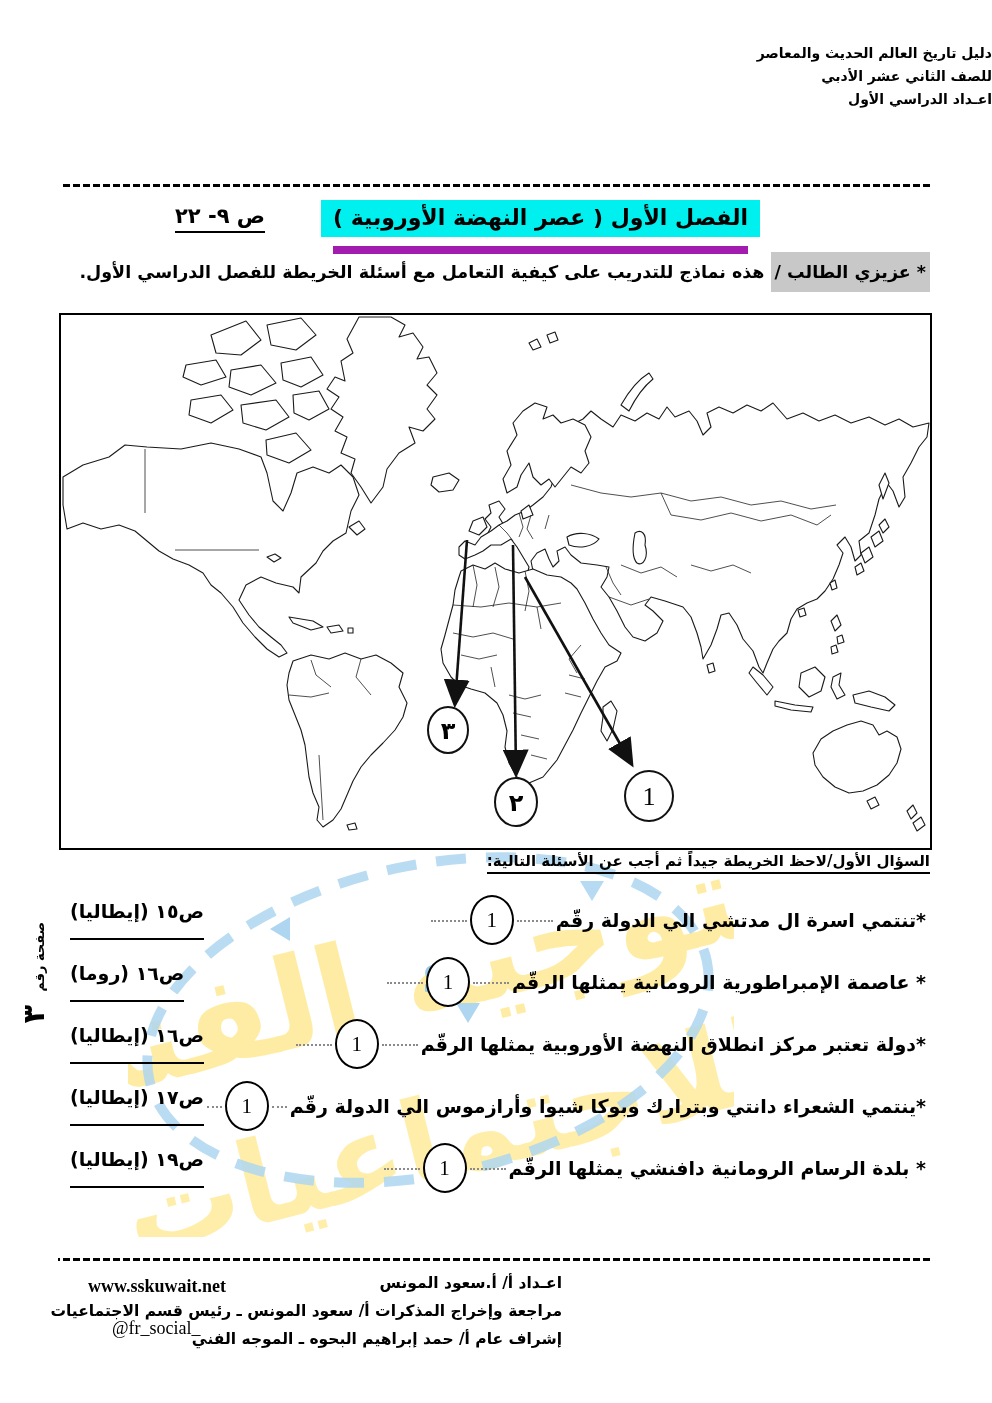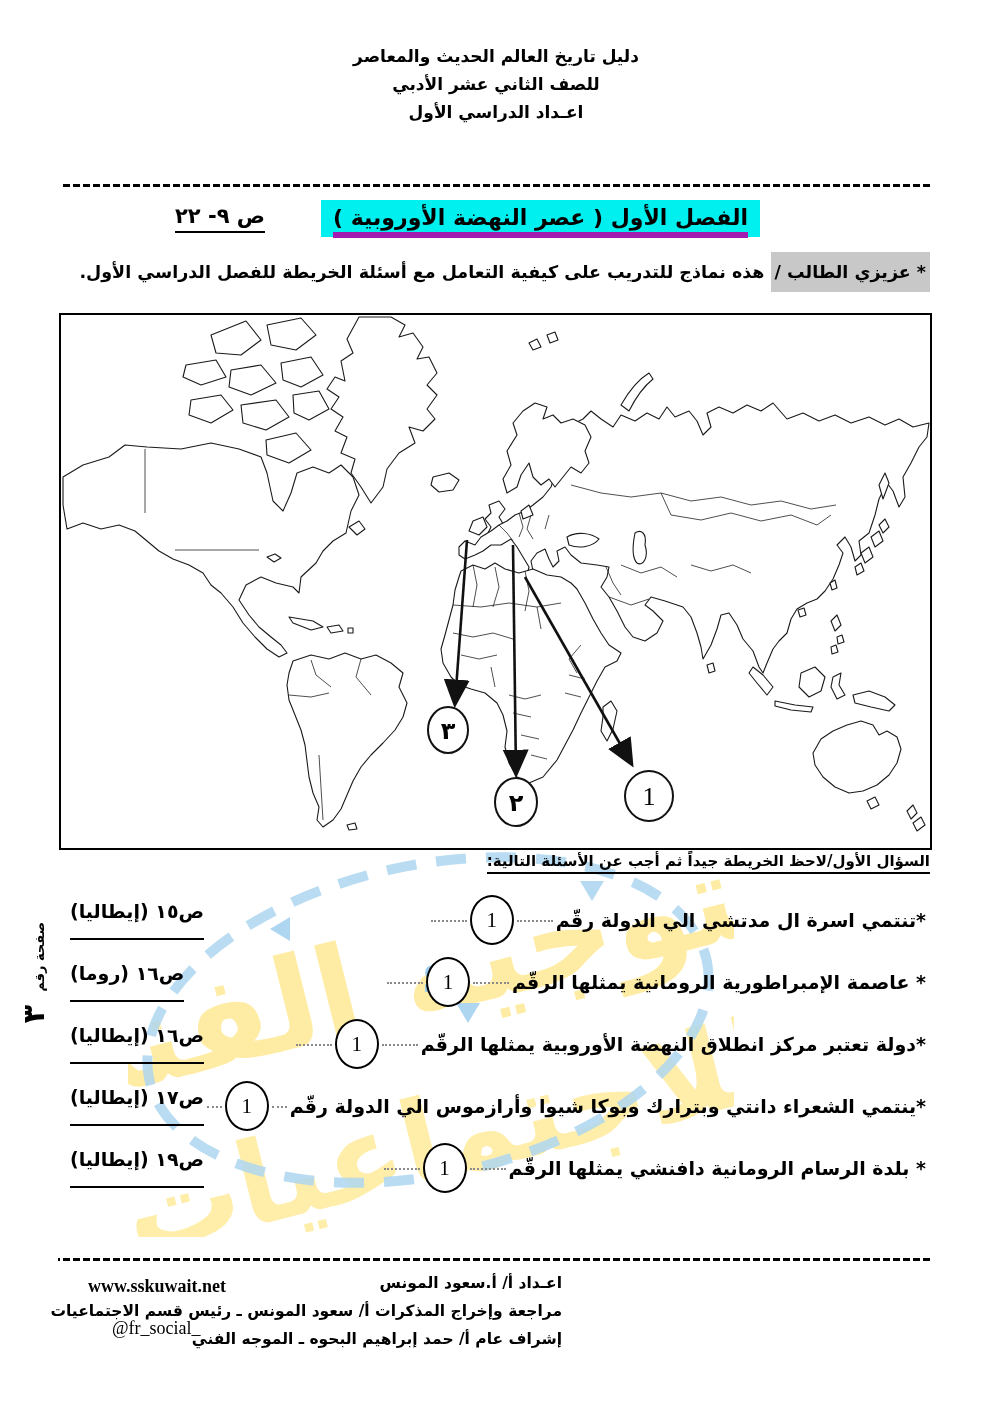--- a/index.html
+++ b/index.html
@@ -3,33 +3,33 @@
 <meta charset="utf-8">
 <style>
   html,body{margin:0;padding:0;background:#ffffff;}
   body{
     width:992px;height:1403px;position:relative;overflow:hidden;
     font-family:"DejaVu Sans",sans-serif;color:#000;
   }
   .abs{position:absolute;}
 
   
-  .doc-header{top:42px;left:0;width:100%;text-align:center;font-weight:bold;
-    font-size:17px;line-height:1.65;z-index:1;}
+  .doc-header{top:42px;left:0;width:100%;font-weight:bold;
+    font-size:14px;line-height:1.65;z-index:1;}
 
   
   .dashes{height:3px;background:repeating-linear-gradient(to left,#000 0 7px,transparent 7px 10px);z-index:1;}
   .sep-top{top:184px;left:60px;right:62px;}
   .sep-footer{top:1258px;left:58px;right:62px;}
 
   
   .chapter-row{top:196px;left:0;width:100%;height:58px;z-index:1;}
   .chapter-title{position:absolute;right:232px;top:4px;background:#00efef;
     padding:5px 12px 7px 12px;font-weight:bold;font-size:22px;}
-  .chapter-title span{border-bottom:6px solid #a21caf;padding-bottom:2px;text-align:right;}
+  .chapter-title span{border-bottom:8px solid #a21caf;padding-bottom:16px;text-align:right;}
   .page-range{position:absolute;left:175px;top:8px;font-weight:bold;font-size:21px;
     border-bottom:2.5px solid #000;padding-bottom:3px;}
 
   
   .note-line{top:262px;right:62px;left:40px;font-weight:bold;font-size:17.5px;z-index:1;}
   .note-hl{background:#c8c8c8;padding:10px 4px;}
 
   
   .map-frame{top:313px;right:60px;width:869px;height:533px;border:2px solid #000;
     background:#fff;z-index:1;}

